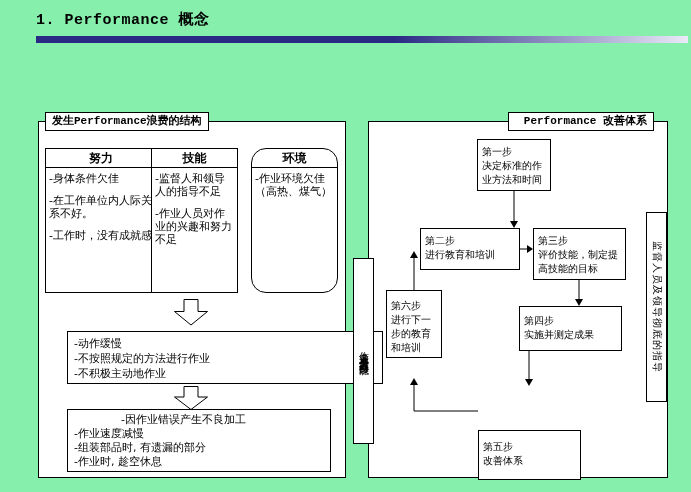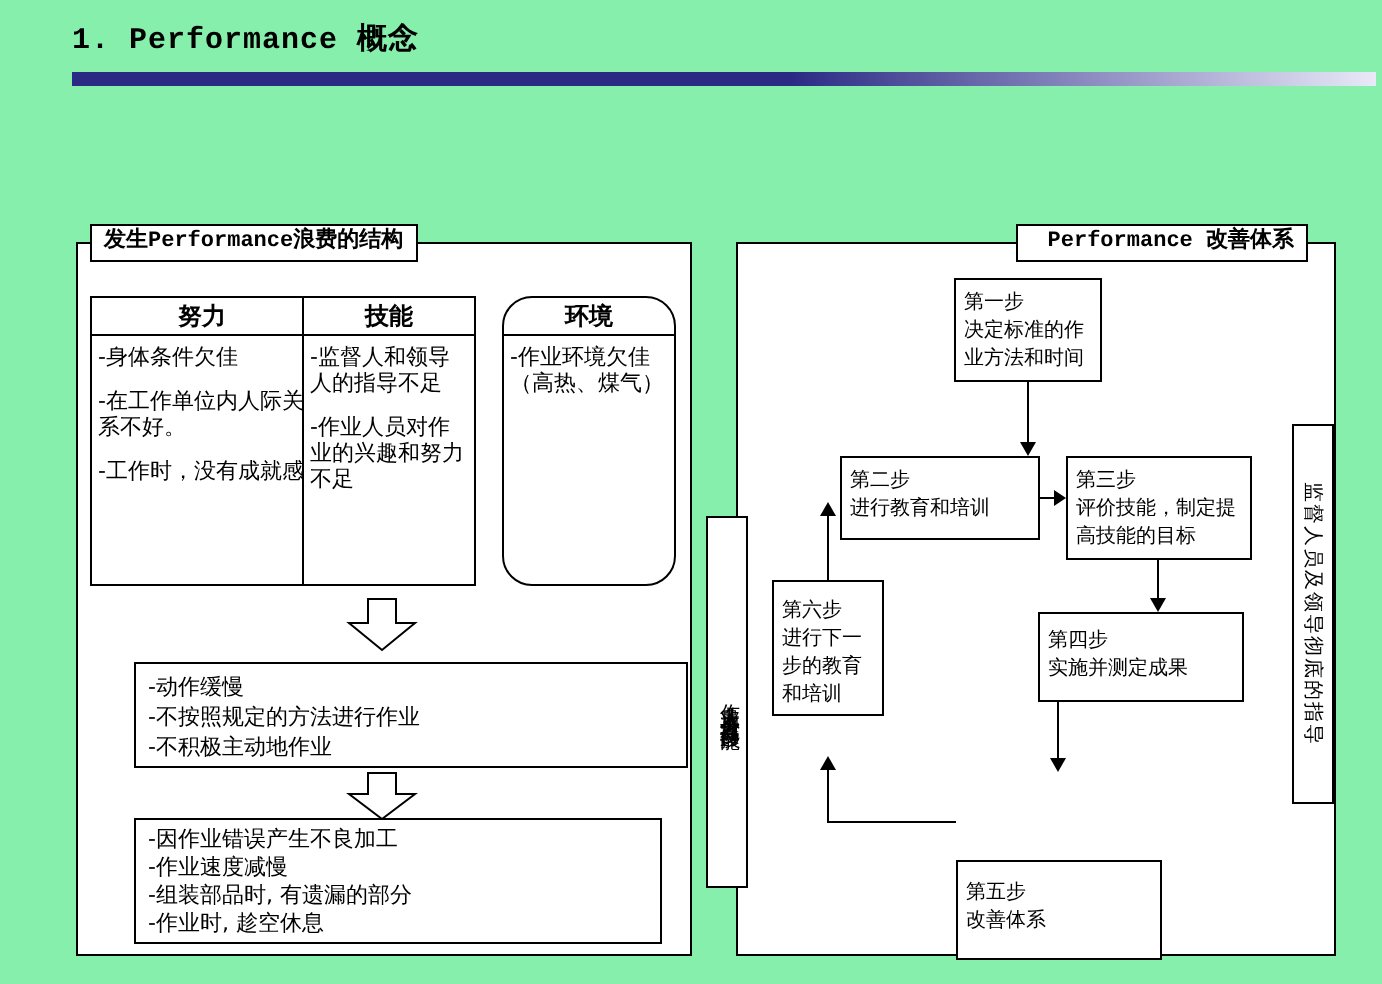--- a/index.html
+++ b/index.html
@@ -174,32 +174,32 @@
     <div class="col-header">环境</div>
     <div class="col-body">
       <div class="col-item">-作业环境欠佳（高热、煤气）</div>
     </div>
   </div>
 
   <svg class="block-arrow" style="left:173px; top:299px;" width="36" height="27" viewBox="0 0 36 27">
     <polygon points="11,0.5 25,0.5 25,12.5 34.5,12.5 18,26 1.5,12.5 11,12.5" fill="#fff" stroke="#000" stroke-width="1"></polygon>
   </svg>
 
-  <div class="text-box" style="left:67px; top:331px; width:277px; height:53px;">
+  <div class="text-box" style="left:67px; top:331px; width:316px; height:53px;">
     <div class="line">-动作缓慢</div>
     <div class="line">-不按照规定的方法进行作业</div>
     <div class="line">-不积极主动地作业</div>
   </div>
 
   <svg class="block-arrow" style="left:173px; top:386px;" width="36" height="24" viewBox="0 0 36 24">
     <polygon points="11,0.5 25,0.5 25,11 34.5,11 18,23.5 1.5,11 11,11" fill="#fff" stroke="#000" stroke-width="1"></polygon>
   </svg>
 
   <div class="text-box" style="left:67px; top:409px; width:264px; height:63px; padding-top:3px;">
-    <div class="line" style="line-height:14px;">-因作业错误产生不良加工</div>
+    <div class="line" style="line-height:14px;margin-left:47px;">-因作业错误产生不良加工</div>
     <div class="line" style="line-height:14px;">-作业速度减慢</div>
     <div class="line" style="line-height:14px;">-组装部品时, 有遗漏的部分</div>
     <div class="line" style="line-height:14px;">-作业时, 趁空休息</div>
   </div>
 
   <div class="panel right-panel"></div>
   <div class="panel-tab right-tab">Performance 改善体系</div>
 
   <div class="v-box" style="left:353px; top:258px; width:21px; height:186px;">
     <div class="v-text v-upright">作业人员本身努力提高自身技能</div>

